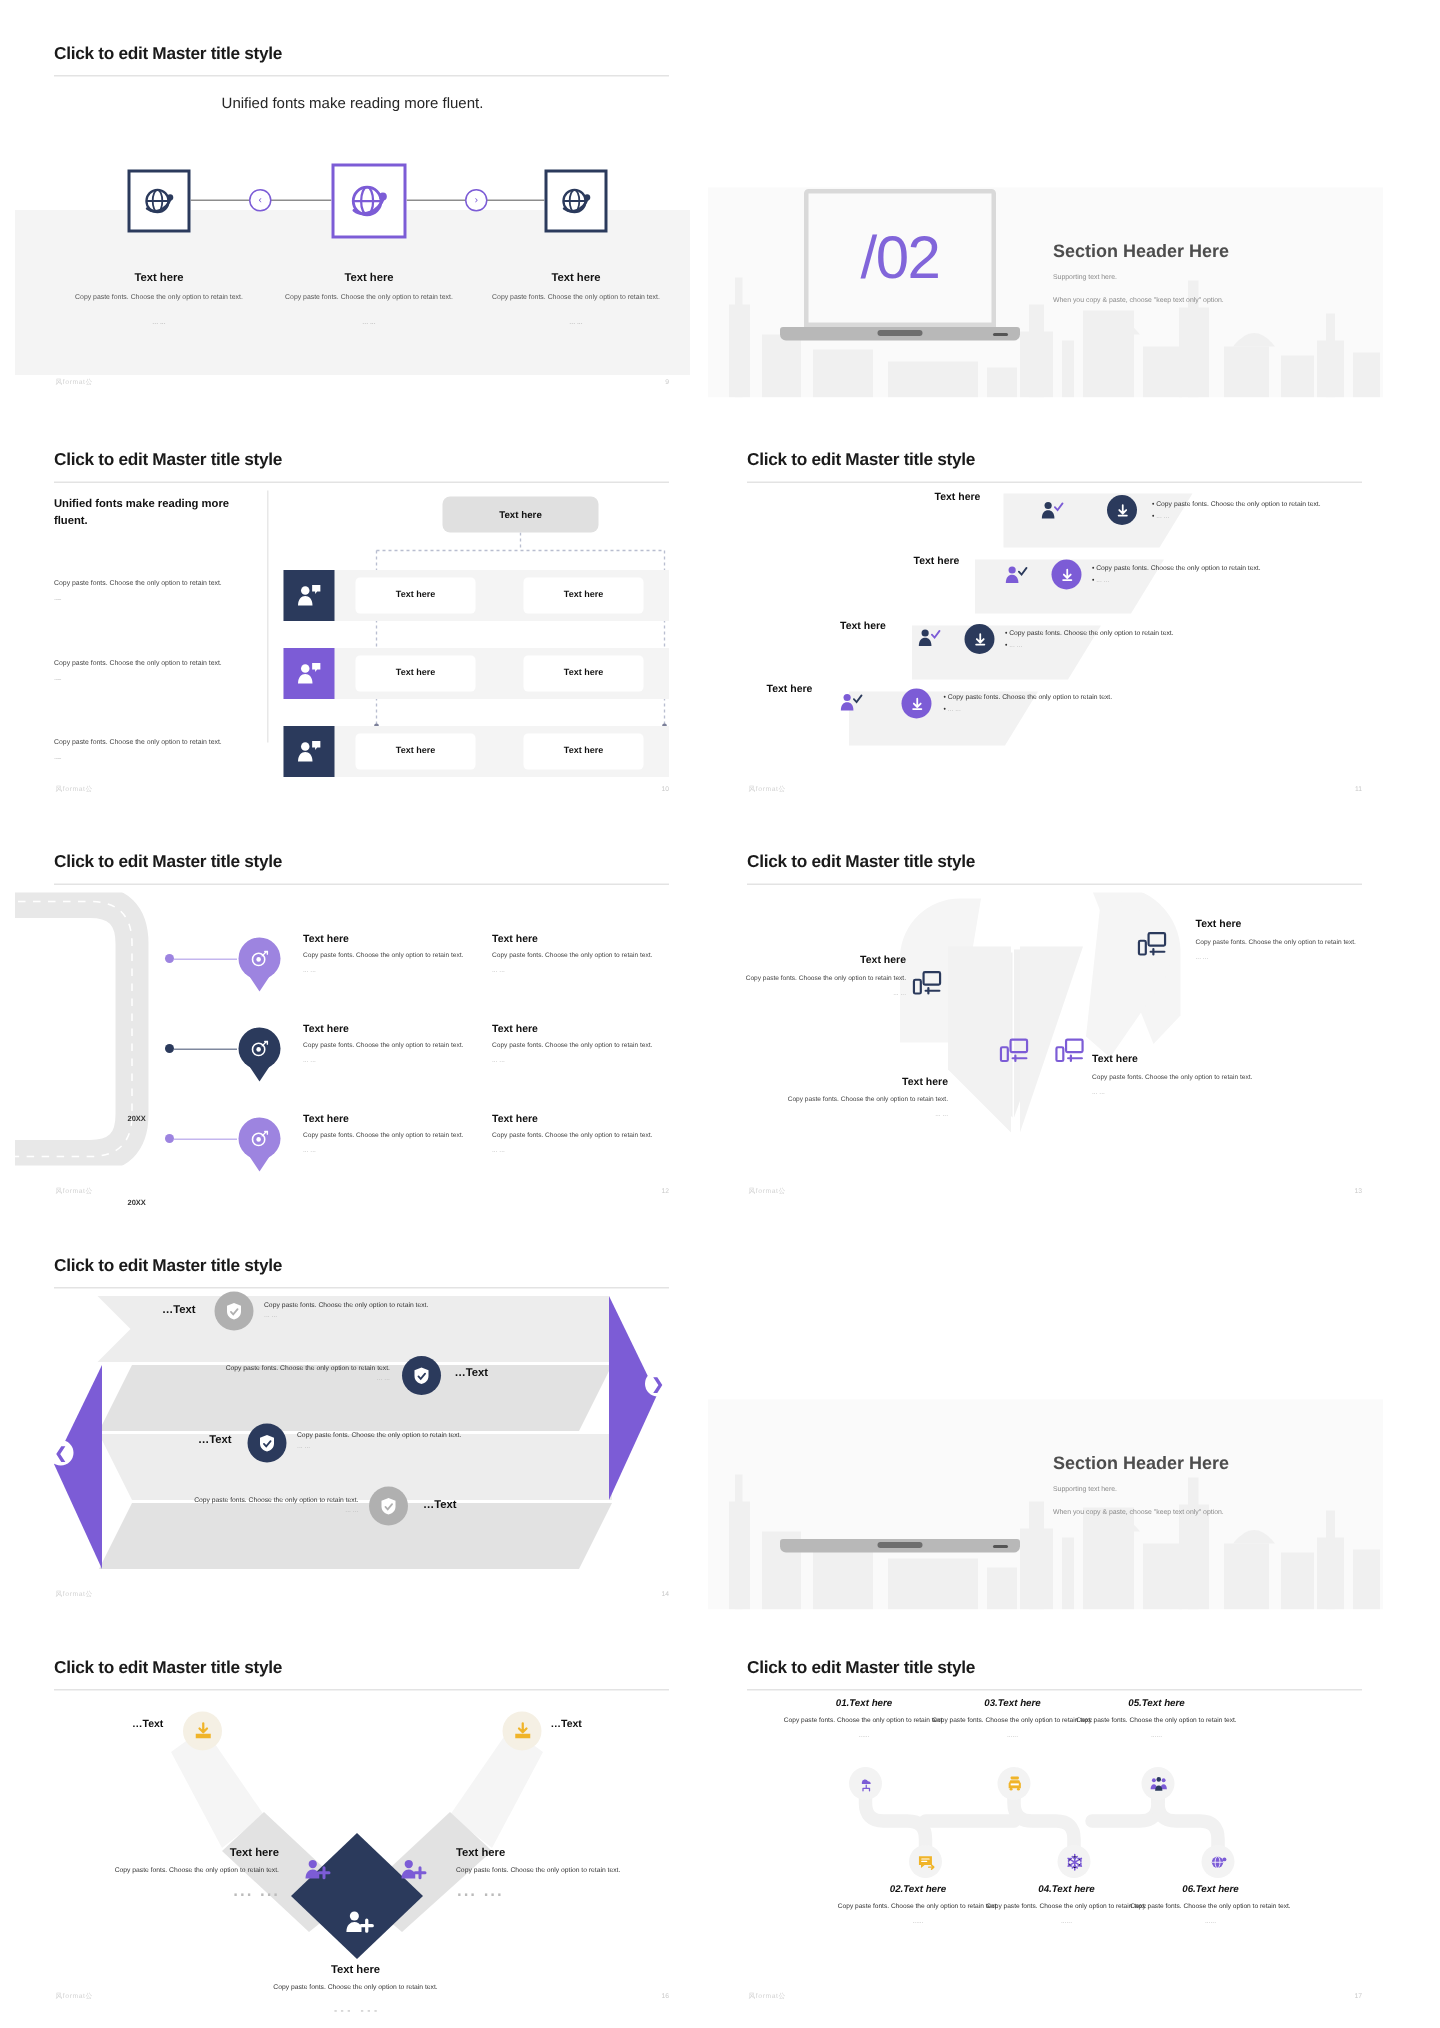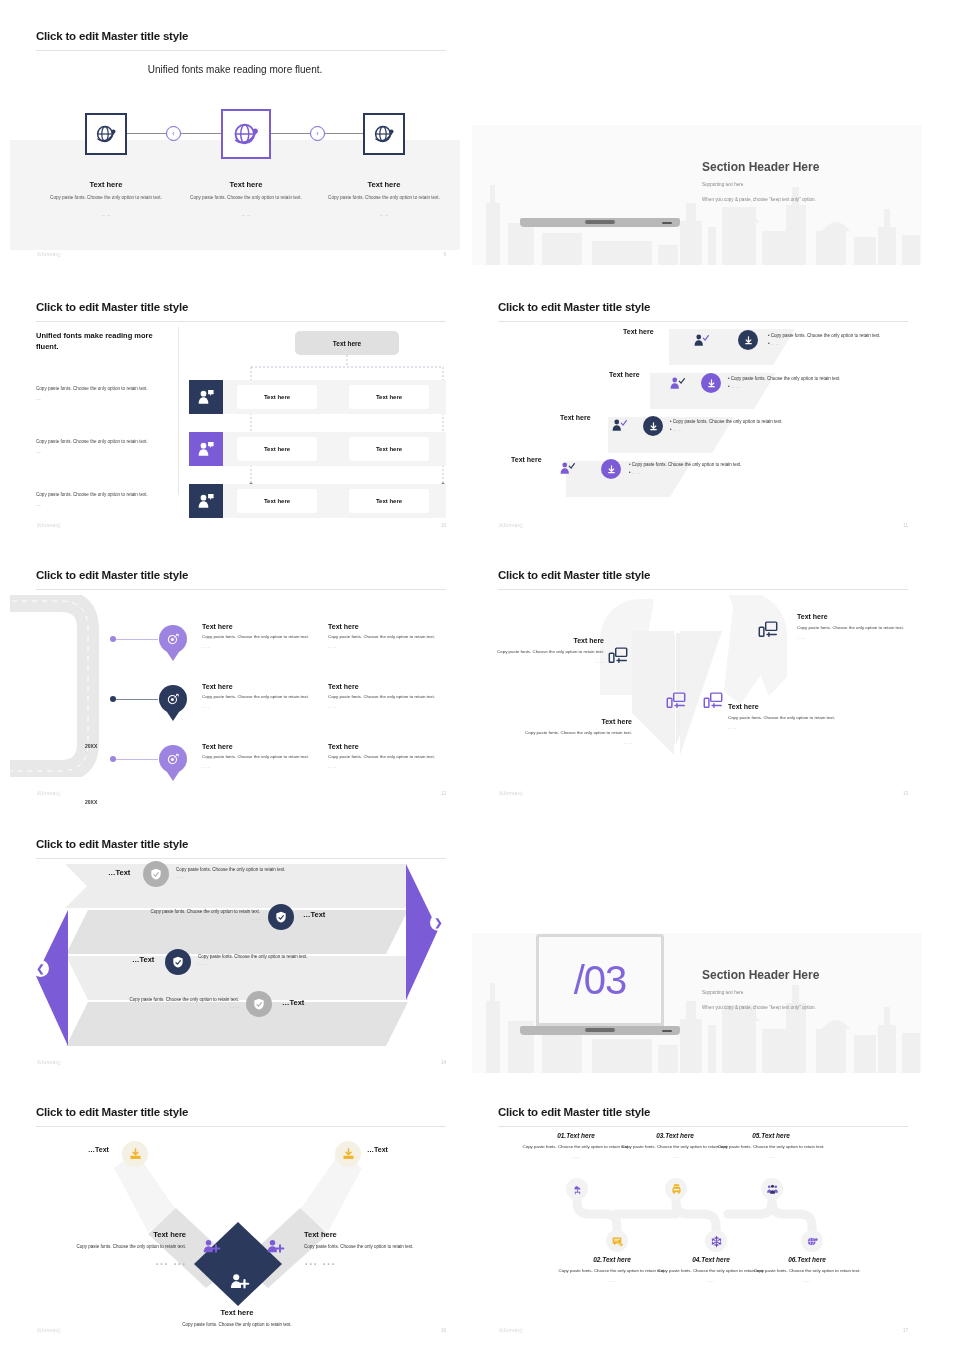--- a/index.html
+++ b/index.html
@@ -300,20 +300,23 @@
         <path d="M350 86 q14 -18 28 0 z"></path>
         <rect x="382" y="92" width="22" height="28"></rect>
         <rect x="412" y="64" width="6" height="56"></rect>
         <rect x="406" y="82" width="18" height="38"></rect>
         <rect x="430" y="90" width="18" height="30"></rect>
         <rect x="120" y="96" width="60" height="24"></rect>
         <rect x="186" y="100" width="20" height="20"></rect>
       </g>
     </svg>
     <div class="laptop">
+      <div class="screen">
+        <span class="num">/02</span>
+      </div>
       <div class="base"></div>
     </div>
     <div class="txtblock">
       <h3>Section Header Here</h3>
       <p>Supporting text here.</p>
       <p>When you copy &amp; paste, choose "keep text only" option.</p>
     </div>
   </div>
 
   <div class="slide s10">
@@ -722,23 +725,20 @@
         <path d="M350 76 q14 -18 28 0 z"></path>
         <rect x="382" y="82" width="22" height="38"></rect>
         <rect x="412" y="54" width="6" height="66"></rect>
         <rect x="406" y="72" width="18" height="48"></rect>
         <rect x="430" y="80" width="18" height="40"></rect>
         <rect x="120" y="86" width="60" height="34"></rect>
         <rect x="186" y="92" width="20" height="28"></rect>
       </g>
     </svg>
     <div class="laptop">
-      <div class="screen">
-        <span class="num">/03</span>
-      </div>
       <div class="base"></div>
     </div>
     <div class="txtblock">
       <h3>Section Header Here</h3>
       <p>Supporting text here.</p>
       <p>When you copy &amp; paste, choose "keep text only" option.</p>
     </div>
   </div>
 
   <div class="slide s16">

